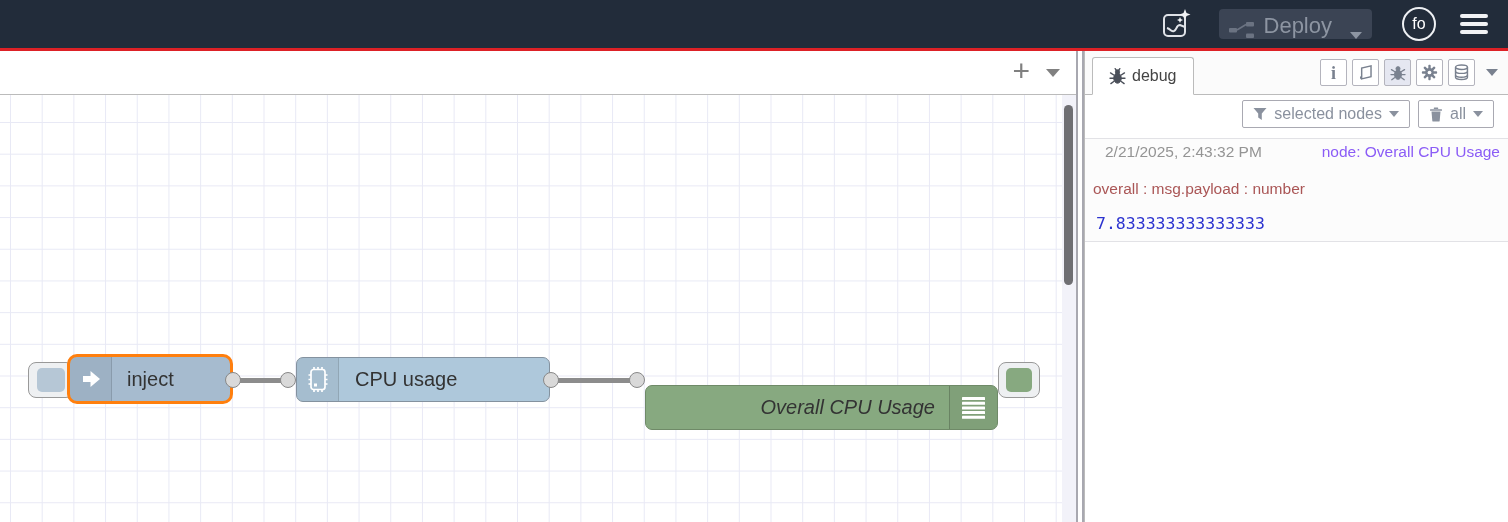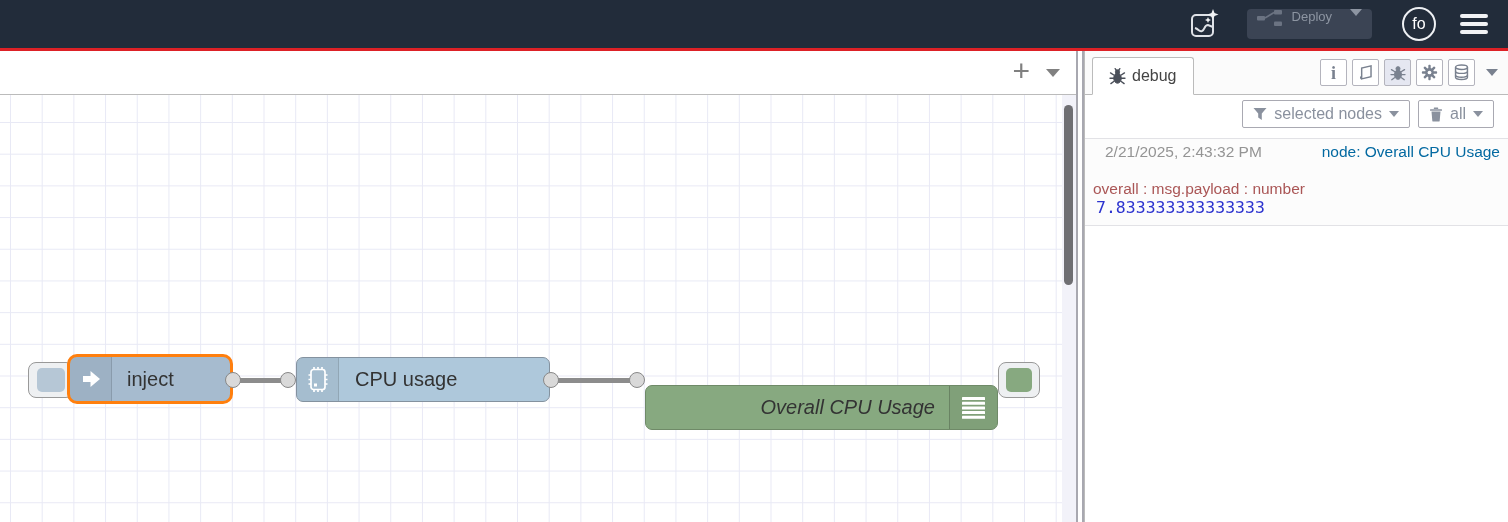--- a/index.html
+++ b/index.html
@@ -3,22 +3,22 @@
 <meta charset="utf-8">
 <style>
   * { margin:0; padding:0; box-sizing:border-box; }
   html,body { width:1508px; height:522px; overflow:hidden;
     font-family:"Liberation Sans", sans-serif; background:#fff; }
 
   
   .header { height:48px; background:#222c3a; display:flex; align-items:center; }
   .header-spacer { flex:1; }
   .ai-btn { width:34px; height:32px; margin-right:26px; display:flex; align-items:center; justify-content:center; cursor:pointer; }
-  .deploy-btn { height:30px; background:#3b4454; border-radius:4px; display:flex; align-items:flex-start;
-    padding:0 10px; margin-right:30px; color:#8d95a2; font-size:13px; }
+  .deploy-btn { height:30px; background:#3b4454; border-radius:4px; display:flex; align-items:flex-end;
+    padding:0 10px; margin-right:30px; color:#8d95a2; font-size:22px; }
   .deploy-btn .dlabel { margin:0 10px 0 9px; }
   .deploy-caret { margin-left:8px; border-left:6px solid transparent; border-right:6px solid transparent; border-top:7px solid #8d95a2; }
   .avatar { width:34px; height:34px; border:2.5px solid #eef0f3; border-radius:50%; color:#fff;
     display:flex; align-items:center; justify-content:center; font-size:16px; margin-right:24px; }
   .hamburger { width:28px; margin-right:20px; display:flex; flex-direction:column; gap:4.5px; cursor:pointer; }
   .hamburger span { display:block; height:3.5px; background:#f2f3f5; border-radius:2px; }
   .redline { height:3px; background:#dd2126; }
 
   
   .main { display:flex; height:471px; }
@@ -85,23 +85,23 @@
   .filter-row { height:38px; display:flex; align-items:center; justify-content:flex-end; gap:8px;
     padding-right:14px; background:#fff; border-left:1px solid #bbb; }
   .f-btn { height:28px; border:1px solid #a9a9b2; border-radius:2px; background:#fff; color:#8a919e;
     font-size:16px; display:flex; align-items:center; gap:7px; padding:0 10px; cursor:pointer; }
   .f-caret { border-left:5.5px solid transparent; border-right:5.5px solid transparent; border-top:6.5px solid #8a919e; }
 
   .msg-list { flex:1; background:#fff; border-left:1px solid #bbb; padding-top:5px; }
   .msg { background:#fcfcfc; border-top:1px solid #e2e2e6; border-bottom:1px solid #e2e2e6; padding:4px 8px 8px 8px; }
   .msg-meta { display:flex; justify-content:space-between; font-size:15.5px; }
   .msg-ts { color:#949494;margin-left:12px; }
-  .msg-node { color:#0369a1; }
+  .msg-node { color:#8b5cf6; }
   .msg-prop { color:#aa5656; font-size:15.5px; margin-top:19px; }
-  .msg-value { color:#2c33cf; font-family:"DejaVu Sans Mono", monospace; font-size:16.5px; margin-top:0; padding-left:3px; }
+  .msg-value { color:#2c33cf; font-family:"DejaVu Sans Mono", monospace; font-size:16.5px; margin-top:16px; padding-left:3px; }
 
   svg { display:block; }
 </style>
 </head>
 <body>
 
 <div class="header">
   <div class="header-spacer"></div>
 
   <div class="ai-btn">

